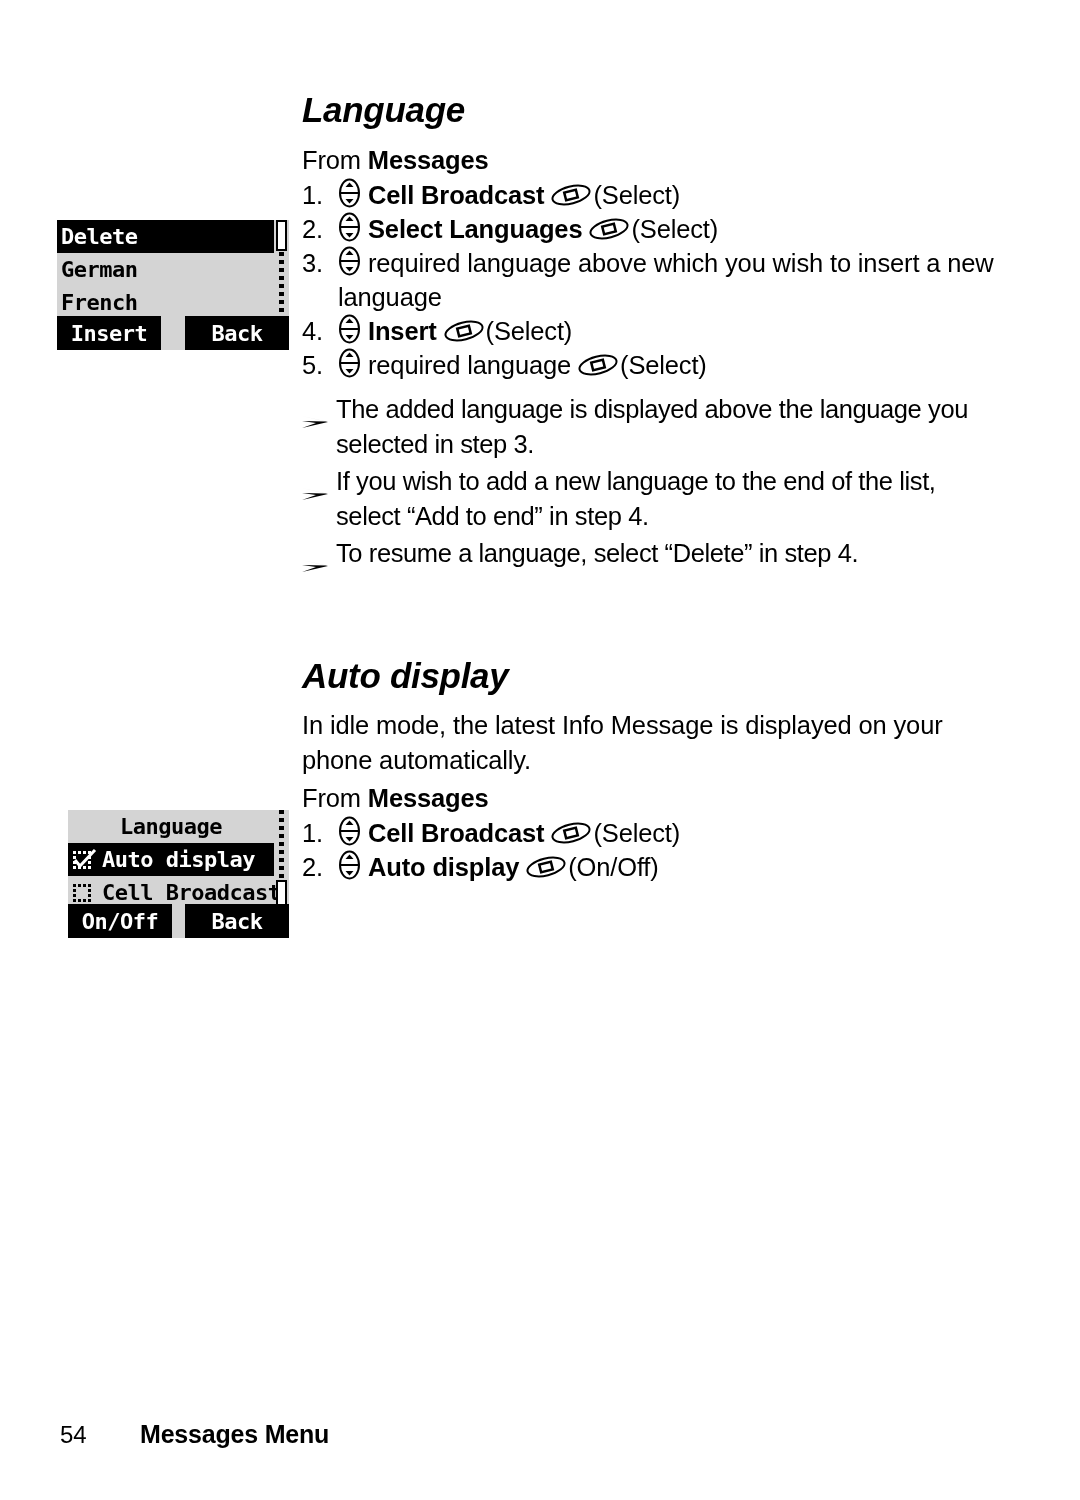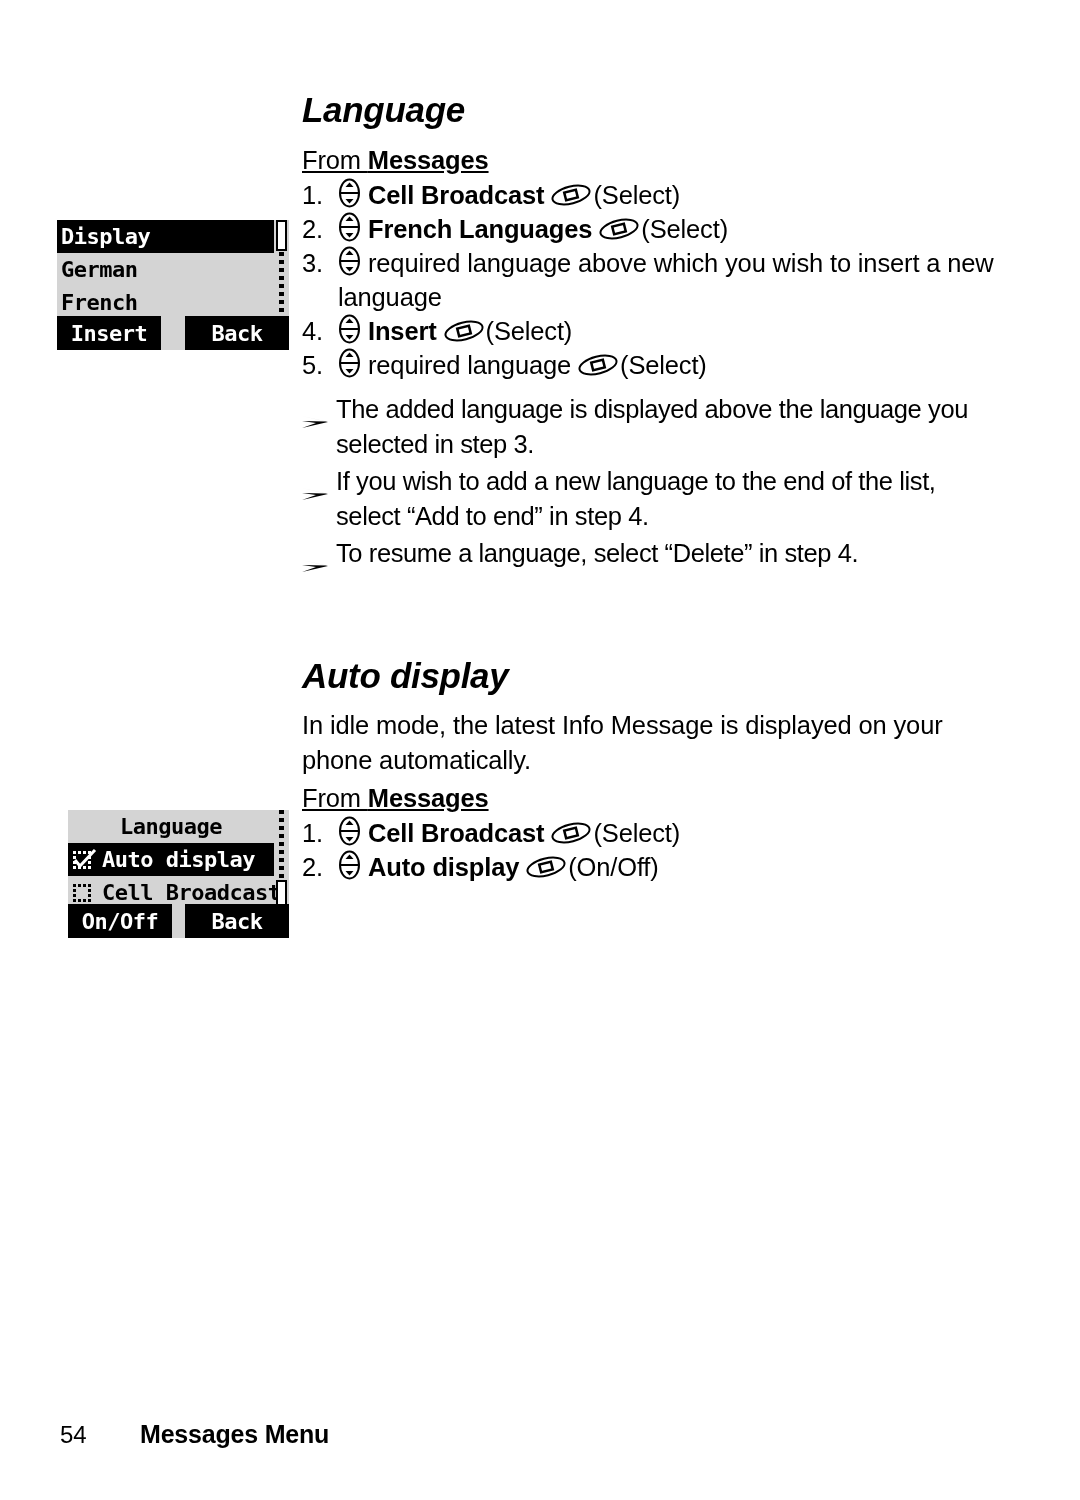--- a/index.html
+++ b/index.html
@@ -44,21 +44,20 @@
     line-height: 35px;
     margin: 0 0 2px 0;
     letter-spacing: -0.15px;
   }
 
   .from-line {
     font-size: 25.5px;
     line-height: 36px;
     margin: 0;
     letter-spacing: -0.15px;
-    text-decoration: underline;
   }
   .from-line .strong { font-weight: bold; }
 
   
   .steps {
     list-style: none;
     margin: 0;
     padding: 0;
   }
   .step {
@@ -221,21 +220,21 @@
   }
 </style>
 </head>
 <body>
 
 <div class="page">
 
   <div class="screen" id="screen-language">
     <div class="scr-list">
       <div class="scr-row selected">
-        <span>Display</span>
+        <span>Delete</span>
       </div>
       <div class="scr-row">
         <span>German</span>
       </div>
       <div class="scr-row">
         <span>French</span>
       </div>
     </div>
 
     <div class="scrollbar">
@@ -330,21 +329,21 @@
                 <rect x="15" y="9" width="12" height="8" fill="none" stroke="#000" stroke-width="2.5" transform="rotate(-14 21 13)"></rect>
               </svg></span><span class="step-tail">(Select)</span></span>
       </li>
       <li class="step">
         <span class="step-num">2.</span>
         <span class="step-body bold"><span class="ico ico-nav"><svg width="23" height="30" viewBox="0 0 23 30">
                 <ellipse cx="11.5" cy="15" rx="9.5" ry="13.5" fill="none" stroke="#000" stroke-width="2"></ellipse>
                 <line x1="2.5" y1="15" x2="20.5" y2="15" stroke="#000" stroke-width="2"></line>
                 <path d="M11.5 4.5 L7.5 9 L15.5 9 Z" fill="#000"></path>
                 <path d="M11.5 25.5 L7.5 21 L15.5 21 Z" fill="#000"></path>
-              </svg></span><span>French Languages</span><span class="ico ico-soft"><svg width="42" height="26" viewBox="0 0 42 26">
+              </svg></span><span>Select Languages</span><span class="ico ico-soft"><svg width="42" height="26" viewBox="0 0 42 26">
                 <ellipse cx="21" cy="13" rx="19" ry="8.5" fill="none" stroke="#000" stroke-width="2" transform="rotate(-14 21 13)"></ellipse>
                 <rect x="15" y="9" width="12" height="8" fill="none" stroke="#000" stroke-width="2.5" transform="rotate(-14 21 13)"></rect>
               </svg></span><span class="step-tail">(Select)</span></span>
       </li>
       <li class="step">
         <span class="step-num">3.</span>
         <span class="step-body"><span class="ico ico-nav"><svg width="23" height="30" viewBox="0 0 23 30">
                 <ellipse cx="11.5" cy="15" rx="9.5" ry="13.5" fill="none" stroke="#000" stroke-width="2"></ellipse>
                 <line x1="2.5" y1="15" x2="20.5" y2="15" stroke="#000" stroke-width="2"></line>
                 <path d="M11.5 4.5 L7.5 9 L15.5 9 Z" fill="#000"></path>

